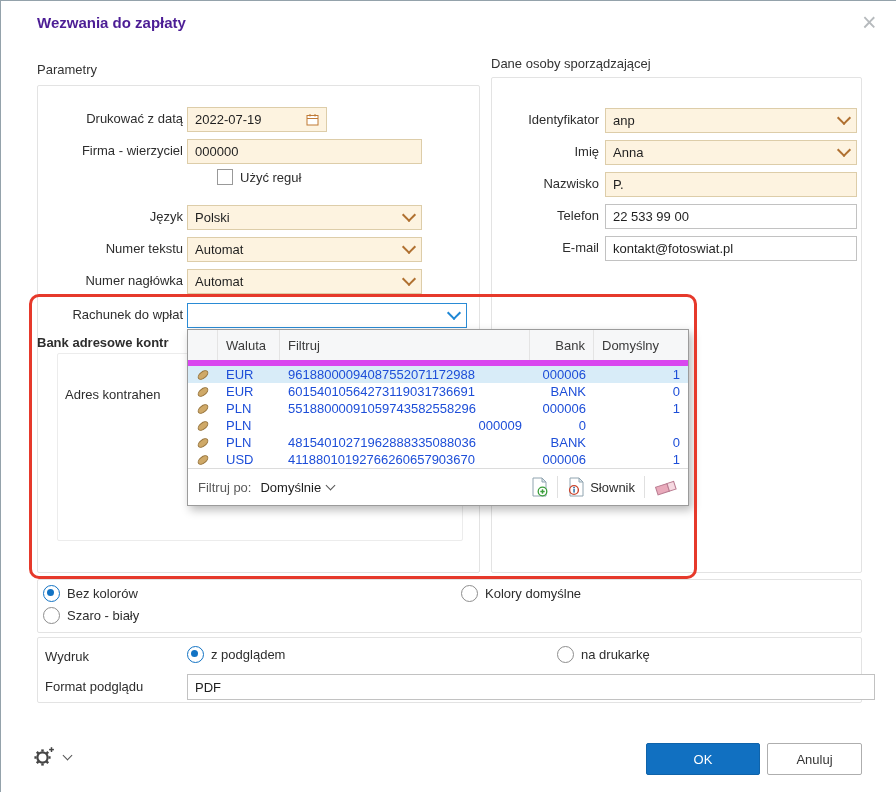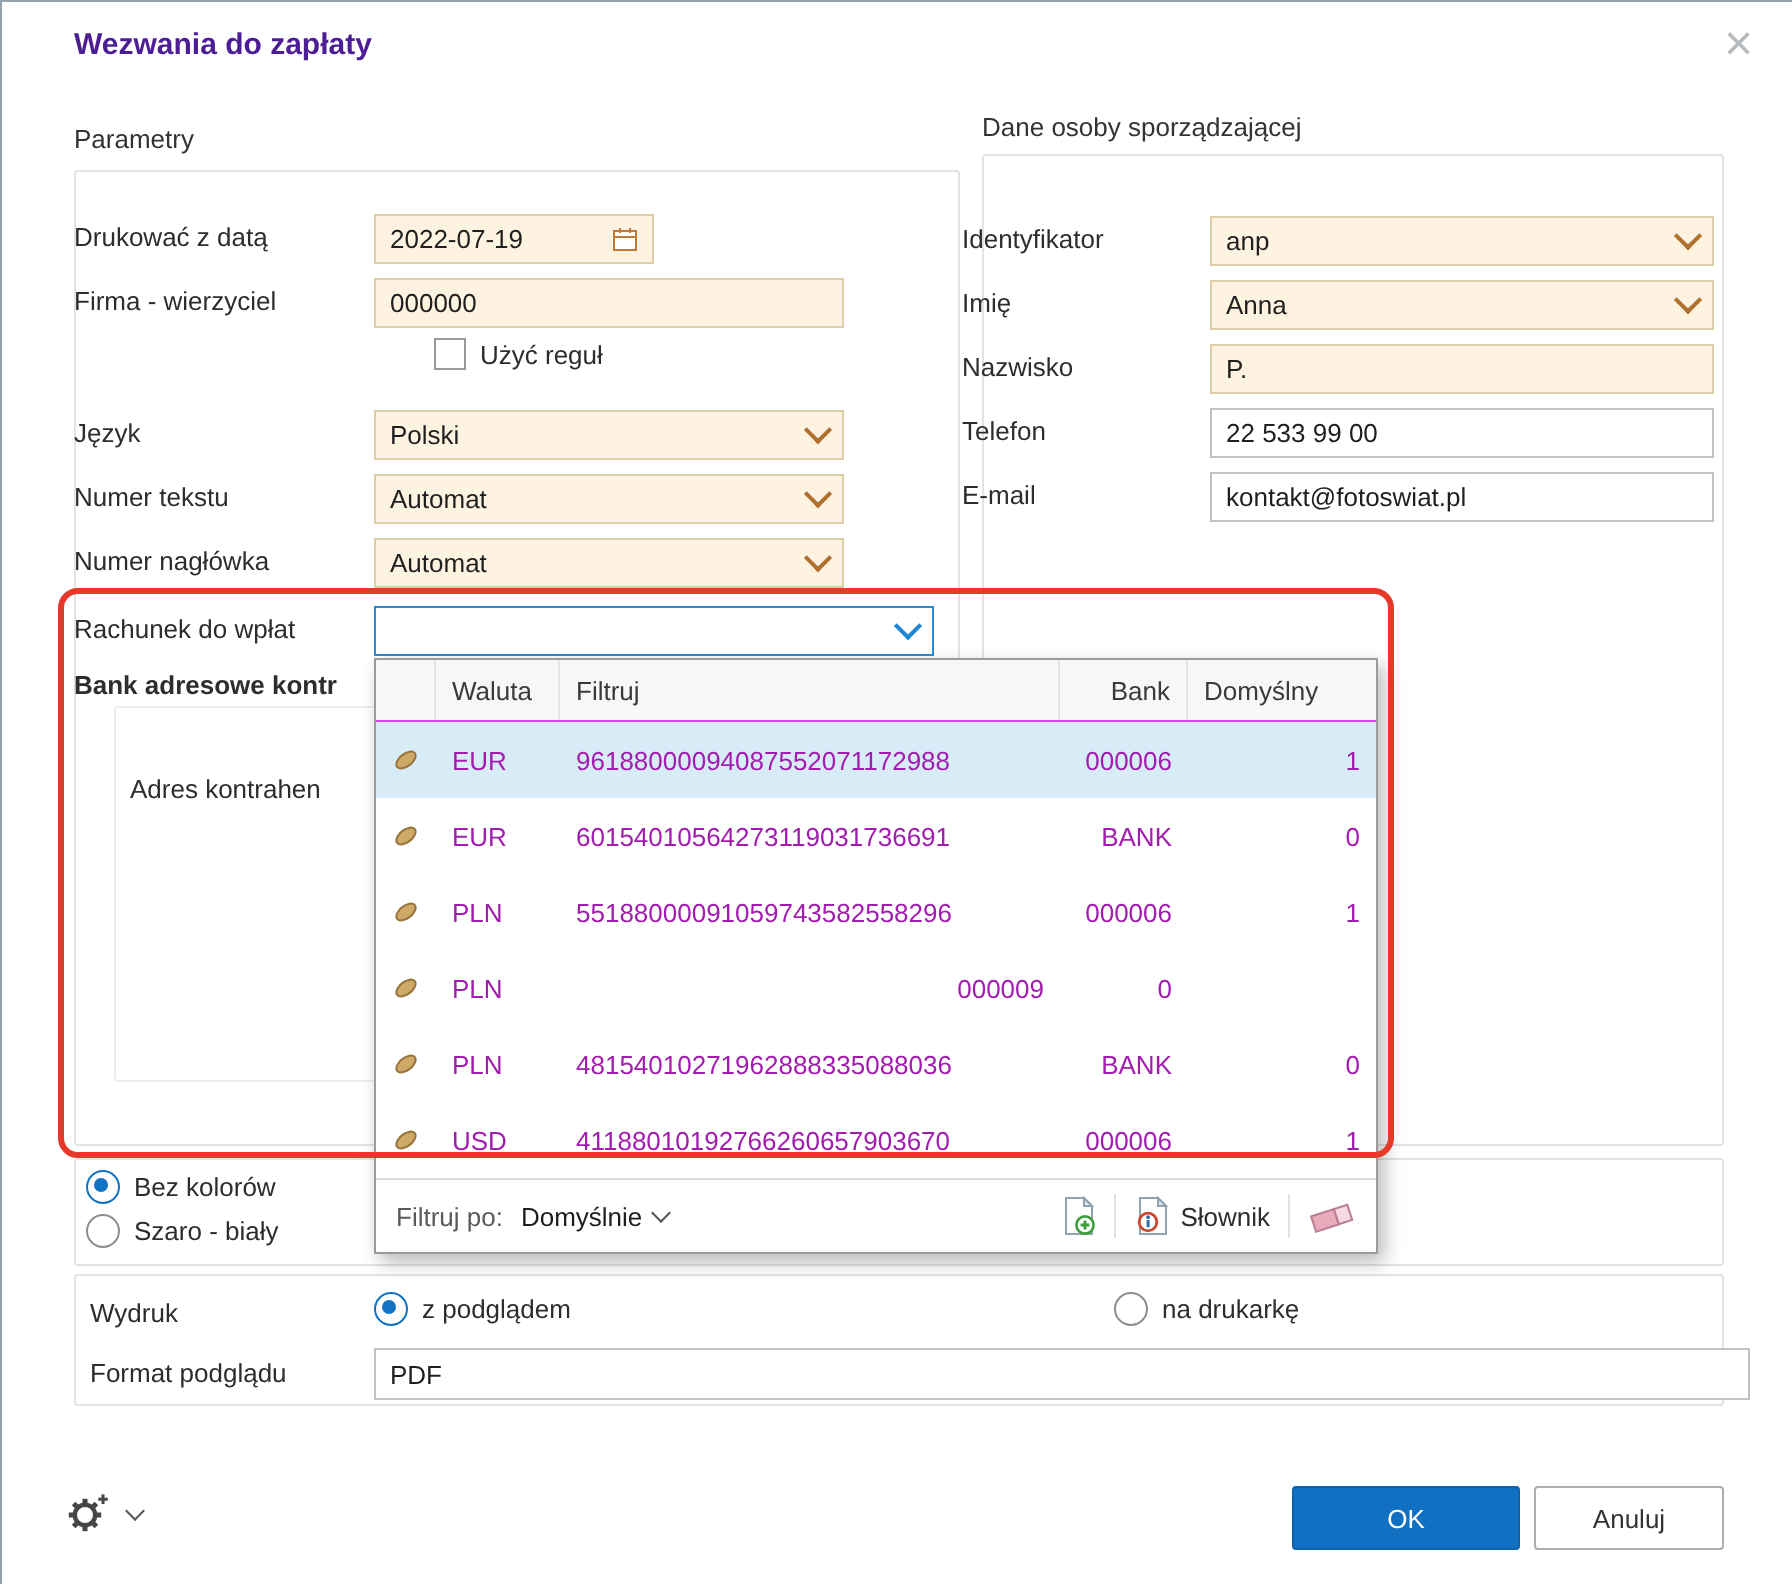--- a/index.html
+++ b/index.html
@@ -1,20 +1,20 @@
 <!DOCTYPE html>
 <html><head>
 <meta charset="utf-8">
 <style>
   html,body{margin:0;padding:0;background:#fff}
   body{font-family:"Liberation Sans","DejaVu Sans",sans-serif;}
   #screen{position:relative;width:896px;height:792px;background:#fff;border:1px solid #94a2ab;overflow:hidden}
   .abs{position:absolute}
   .lbl{font-size:13px;color:#2d2d2d;line-height:23px;white-space:nowrap}
-  .r{}
+  .r{text-align:right}
   .bold{font-weight:bold}
   .sectitle{font-size:13px;color:#333}
   .groupbox{border:1px solid #e3e3e3;border-radius:2px}
   .field{display:flex;align-items:center;height:23px;padding:0 7px;font-size:13px;color:#1f1f1f;
          background:#fdf3e0;border:1px solid #ddcda9}
   .field.white{background:#fff;border-color:#c2c2c2}
   .field.open{background:#fff;border:1px solid #2a8bd5}
   .vchev{width:8px;height:8px;border-left:2px solid #b07030;border-bottom:2px solid #b07030;
          transform:rotate(-45deg);margin-top:-5px;flex:none}
   .vchev.auto{margin-left:auto}
@@ -24,25 +24,25 @@
   .radio{width:15px;height:15px;border-radius:50%;border:1px solid #8e8e8e;background:#fff;position:relative;flex:none}
   .radio.on{border-color:#1273c4}
   .radio.on::after{content:"";position:absolute;left:3px;top:3px;width:7px;height:7px;border-radius:50%;background:#1273c4}
   .row{display:flex;align-items:center;gap:7px}
   .title{font-size:15px;font-weight:bold;color:#4c1d95}
   .close{font-size:25px;color:#b6babd;line-height:24px;cursor:default}
   
   .popup{left:186px;top:328px;width:500px;background:#fff;border:1px solid #9b9b9b;
          box-shadow:3px 4px 9px rgba(0,0,0,.28);z-index:5;display:flex;flex-direction:column}
   .thead,.tr{display:grid;grid-template-columns:30px 62px 250px 64px 94px;align-items:center;font-size:13px}
-  .thead{height:30px;background:#f6f7f8;border-bottom:1px solid #d946ef;color:#3a3a3a}
+  .thead{height:30px;background:#f6f7f8;border-bottom:6px solid #d946ef;color:#3a3a3a}
   .th{padding:0 8px;height:100%;display:flex;align-items:center;border-right:1px solid #e4e4e4;overflow:hidden}
   .th:last-child{border-right:none}
   .th.right{justify-content:flex-end}
-  .tr{height:38px;color:#a21caf}
+  .tr{height:17px;color:#1d4ed8}
   .tr.selected{background:#d8ecf8}
   .td{padding:0 8px;white-space:nowrap;overflow:hidden}
   .td.num{text-align:right}
   .icon-cell{display:flex;justify-content:center;padding:0}
   .tfoot{display:flex;align-items:center;height:36px;border-top:1px solid #dcdcdc;padding:0 10px;gap:9px;font-size:13px}
   .tfoot .sep{width:1px;height:22px;background:#e0e0e0}
   .spacer{flex:1}
   .filter-label{color:#5a5a5a}
   .filter-value{color:#1e1e1e;display:flex;align-items:center;gap:6px;cursor:default}
   .btn{display:flex;align-items:center;justify-content:center;font-size:13px;border-radius:2px;cursor:default}

